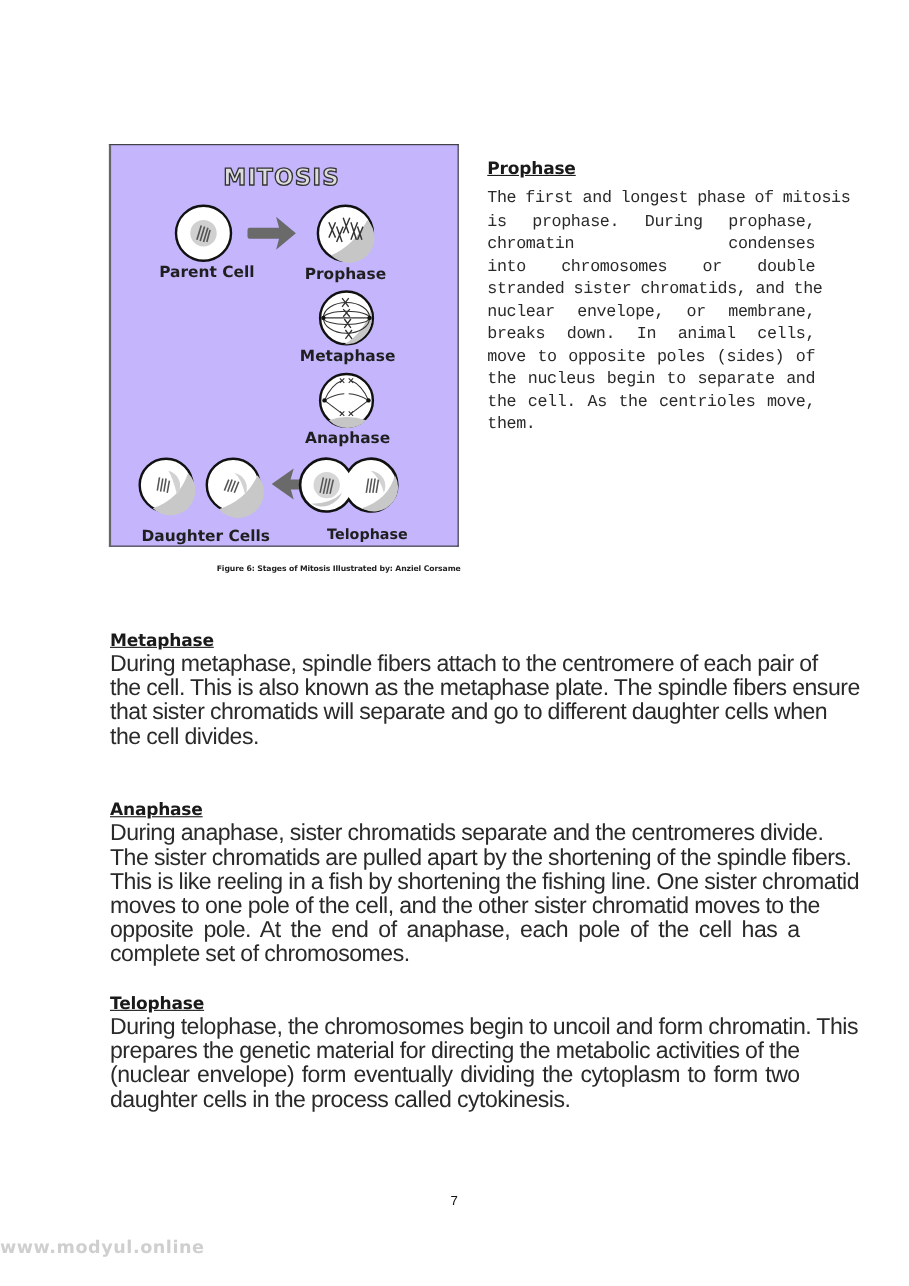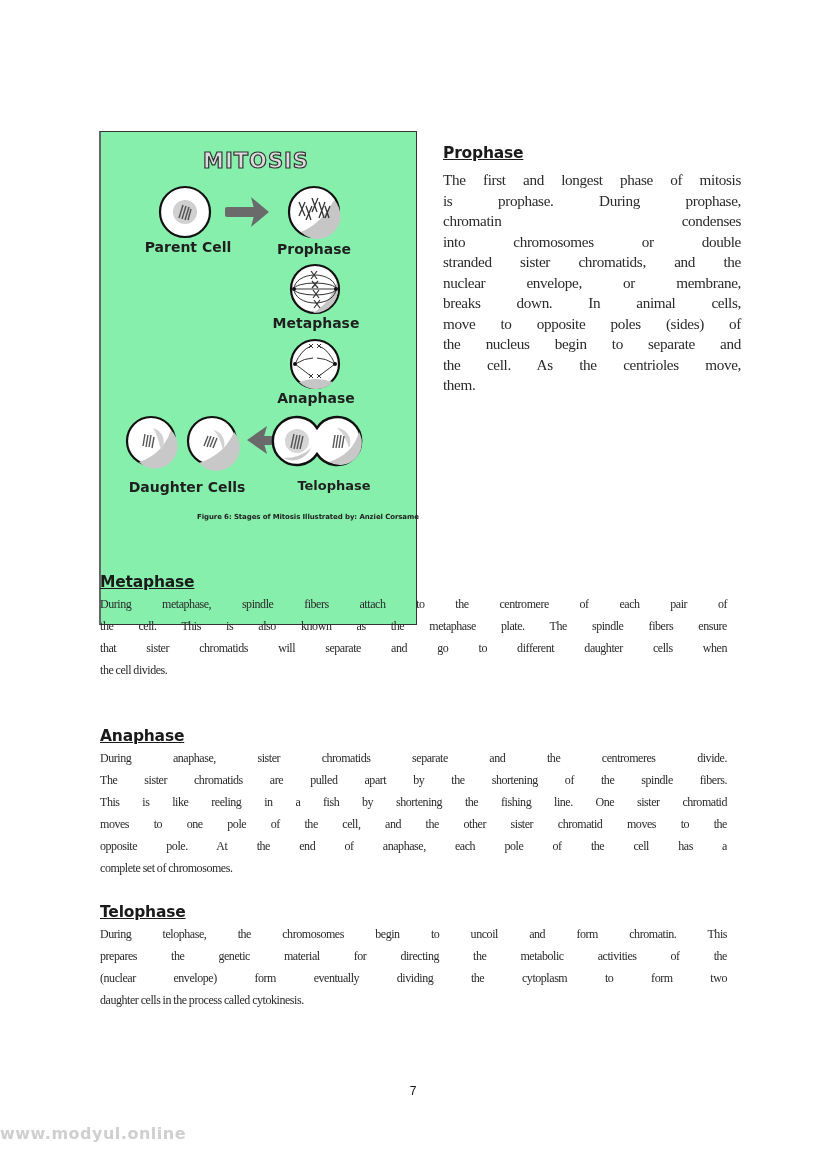--- a/index.html
+++ b/index.html
@@ -1,38 +1,38 @@
 <!DOCTYPE html>
 <html><head>
   <meta charset="utf-8">
   <style>
     html, body { margin: 0; padding: 0; background: #ffffff; }
     body { width: 826px; height: 1169px; position: relative; overflow: hidden;
            font-family: "DejaVu Sans", "Liberation Sans", sans-serif; color: #222; }
     .page { position: absolute; left: 0; top: 0; width: 826px; height: 1169px; background: #fff; }
 
-    .figure-box { position: absolute; left: 99px; top: 131px; width: 318px; height: 494px;
-                  border: 1px solid #333; border-left: 2px solid #666; box-sizing: border-box; background: #86efac; }
+    .figure-box { position: absolute; left: 99px; top: 131px; width: 318px; height: 366px;
+                  border: 1px solid #333; border-left: 2px solid #666; box-sizing: border-box; background: #c4b5fd; }
     .figure-box svg { position: absolute; left: 0; top: 0; }
     .figure-caption { position: absolute; left: 197px; top: 513px; font-size: 7px; font-weight: bold;
                       color: #222; font-family: "DejaVu Sans", sans-serif; white-space: nowrap; letter-spacing: -0.1px; }
 
     .side-col { position: absolute; left: 443px; top: 144px; width: 298px; }
     .heading { font-weight: bold; text-decoration: underline; font-size: 15.5px; color: #1a1a1a;
                font-family: "DejaVu Sans", sans-serif; letter-spacing: -0.2px; }
     .side-col .heading { margin-bottom: 8px; }
     .side-col .para { font-size: 15.2px; line-height: 20.5px; text-align: justify; color: #2a2a2a;
-                      font-family: Liberation Serif, serif; letter-spacing: -0.35px; word-spacing: -0.5px; }
+                      font-family: Liberation Mono, monospace; letter-spacing: -0.35px; word-spacing: -0.5px; }
     .side-col .line { display: block; text-align: justify; text-align-last: justify; height: 20.5px; white-space: nowrap; }
     .side-col .line.last { text-align-last: left; }
 
     .section { position: absolute; left: 100px; width: 627px; }
     .section .heading { line-height: 22px; }
-    .section .para { font-size: 12px; line-height: 22px; text-align: justify; color: #2a2a2a;
-                     font-family: Liberation Serif, serif; letter-spacing: -0.45px; word-spacing: -0.3px; }
+    .section .para { font-size: 21px; line-height: 22px; text-align: justify; color: #2a2a2a;
+                     font-family: Liberation Sans, sans-serif; letter-spacing: -0.45px; word-spacing: -0.3px; }
     .section .line { display: block; text-align: justify; text-align-last: justify; white-space: nowrap; height: 22px; }
     .section .line.last { text-align-last: left; }
 
     .page-number { position: absolute; left: 0; width: 826px; top: 1084px; text-align: center;
                    font-size: 12px; color: #111; font-family: "Liberation Sans", sans-serif; }
     .watermark { position: absolute; left: 0; width: 826px; top: 1124px; text-align: left;
                  font-size: 16px; color: #cfcfcf; font-family: "DejaVu Sans", sans-serif; letter-spacing: 0.5px; font-weight: bold; }
 
     .diagram-label { font-family: "DejaVu Sans", sans-serif; font-weight: bold; font-size: 14px; fill: #1f1f1f; }
     .mitosis-title { font-family: "DejaVu Sans", sans-serif; font-weight: bold; font-size: 21px;

